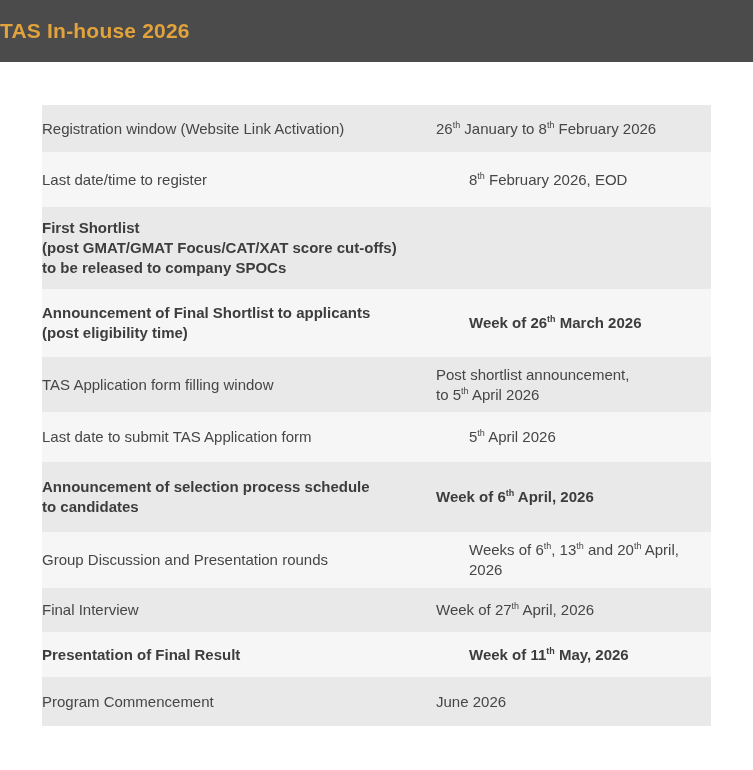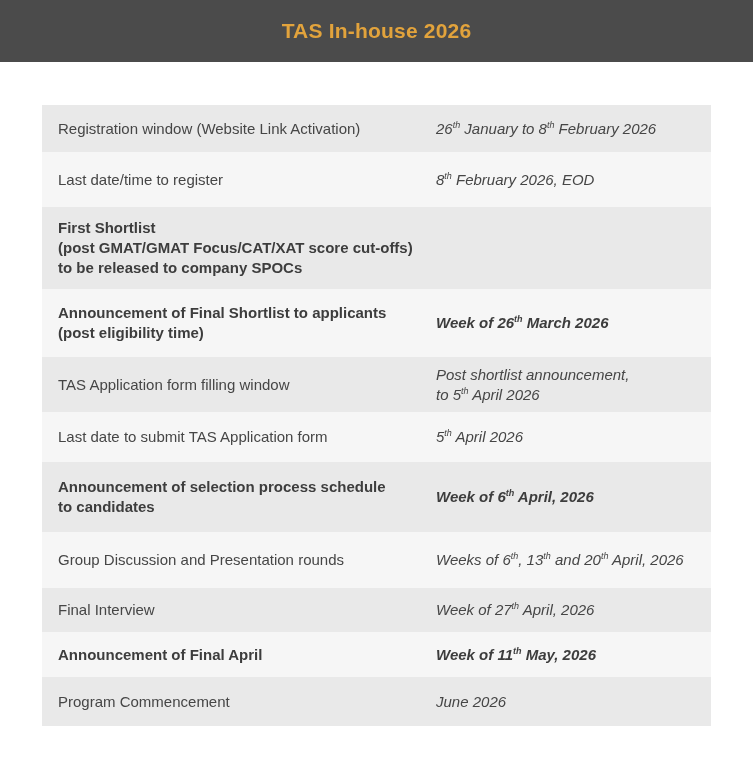--- a/index.html
+++ b/index.html
@@ -10,65 +10,62 @@
     height: 770px;
     font-family: "Liberation Sans", sans-serif;
     overflow: hidden;
   }
   .header {
     width: 753px;
     height: 62px;
     background: var(--header_bg, #4b4b4b);
     display: flex;
     align-items: center;
-    justify-content: center;
   }
   .title {
     color: var(--title_gold, #e2a33c);
     font-size: 21px;
     font-weight: 700;
     letter-spacing: 0.2px;
   }
   .table {
     margin: 43px 0 0 42px;
     width: 669px;
   }
   .row {
     display: flex;
     align-items: center;
     box-sizing: border-box;
     width: 669px;
   }
   .row.dark  { background: var(--row_dark,  #e9e9e9); }
-  .row.light { background: var(--row_light, #f6f6f6); }
+  .row.light { background: var(--row_light, #f6f6f6); gap: 33px; }
   
   .row:nth-child(1)  { min-height: 47px; }
   .row:nth-child(2)  { min-height: 55px; }
   .row:nth-child(3)  { min-height: 82px; }
   .row:nth-child(4)  { min-height: 68px; }
   .row:nth-child(5)  { min-height: 55px; align-items: center; }
   .row:nth-child(6)  { min-height: 50px; }
   .row:nth-child(7)  { min-height: 70px; justify-content: flex-end; }
   .row:nth-child(8)  { min-height: 56px; }
   .row:nth-child(9)  { min-height: 44px; }
   .row:nth-child(10) { min-height: 45px; }
   .row:nth-child(11) { min-height: 49px; align-items: center; }
   .cell {
     box-sizing: border-box;
     font-size: 15px;
     color: var(--text_gray, #464646);
   }
   .cell.event {
     width: 394px;
-    padding-left: 16px;
     padding-right: 14px;
   }
   .cell.date {
     flex: 1;
-    font-style: italic;
   }
   .line { line-height: 20px; }
   .row.em .line {
     font-weight: 700;
     color: var(--text_bold, #3d3d3d);
   }
   .line.orange {
     color: var(--accent_orange, #ee9c44);
     font-weight: 400;
   }
@@ -164,21 +161,21 @@
     <div class="cell event">
         <div class="line">Final Interview</div>
       </div>
     <div class="cell date">
         <div class="line">Week of 27<sup>th</sup> April, 2026</div>
       </div>
   </div>
 
   <div class="row light em">
     <div class="cell event">
-        <div class="line bold">Announcement of Final April</div>
+        <div class="line bold">Presentation of Final Result</div>
       </div>
     <div class="cell date">
         <div class="line">Week of 11<sup>th</sup> May, 2026</div>
       </div>
   </div>
 
   <div class="row dark">
     <div class="cell event">
         <div class="line">Program Commencement</div>
       </div>

